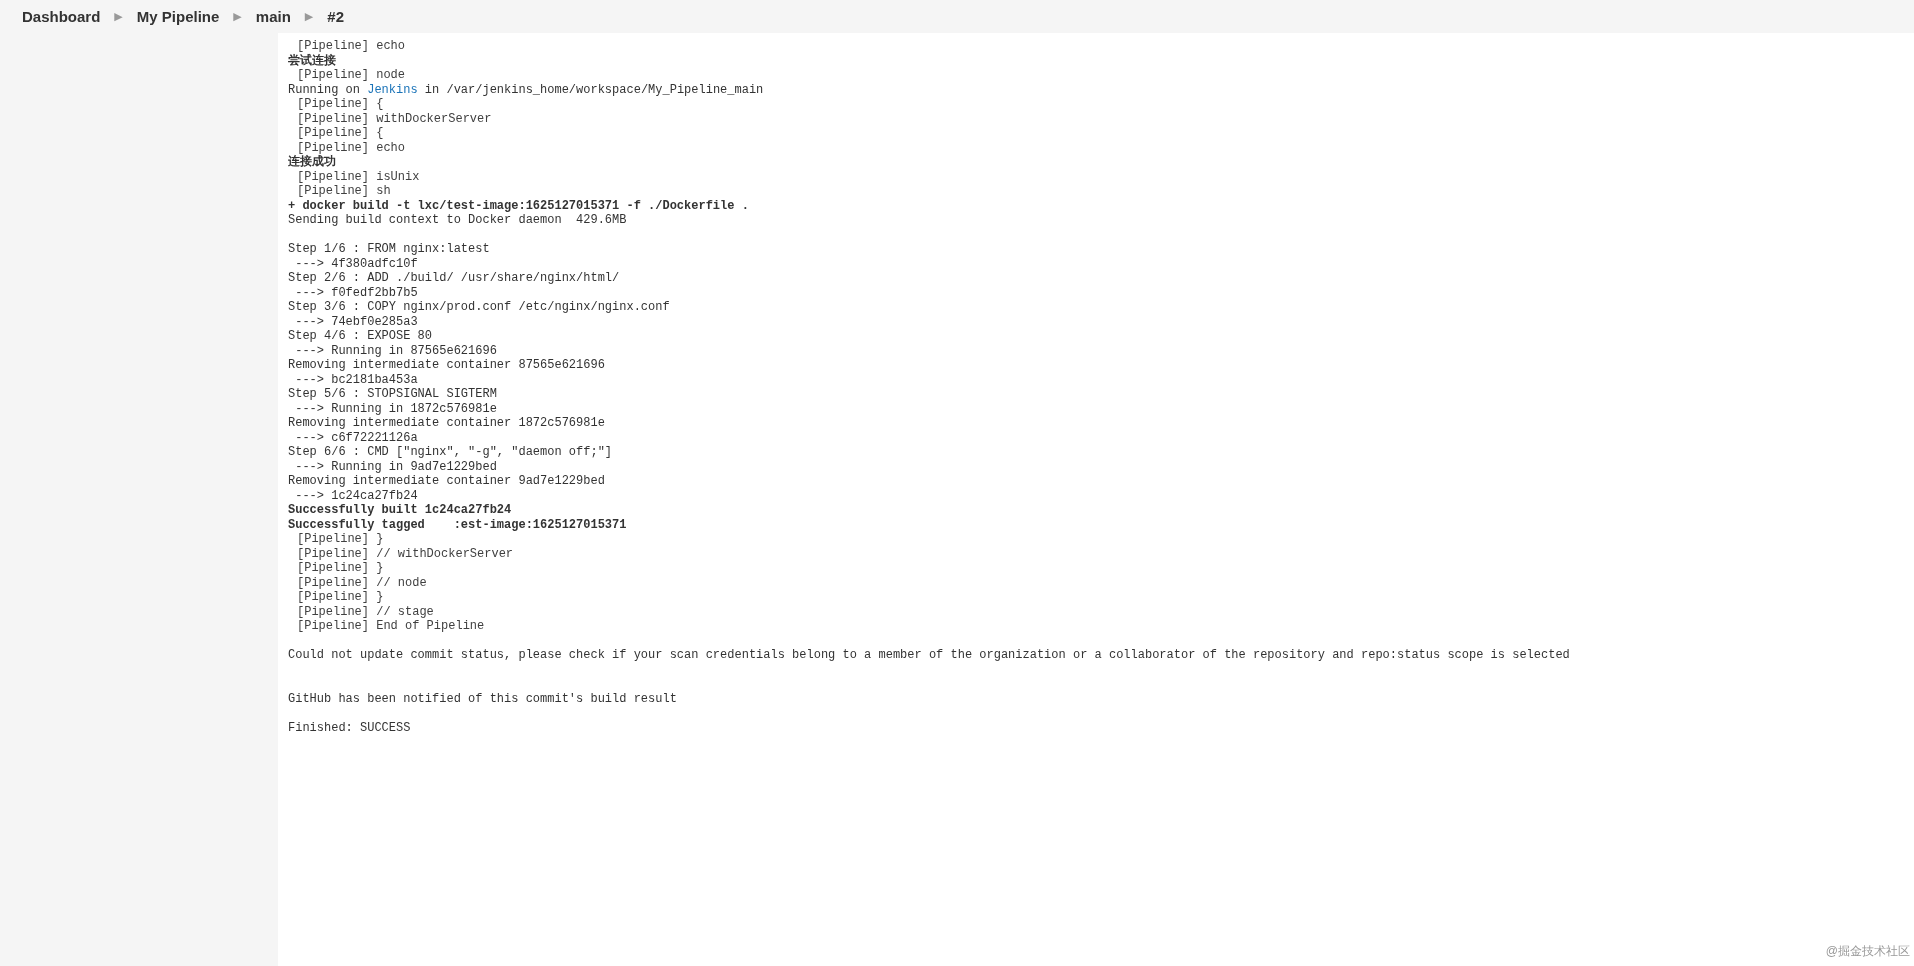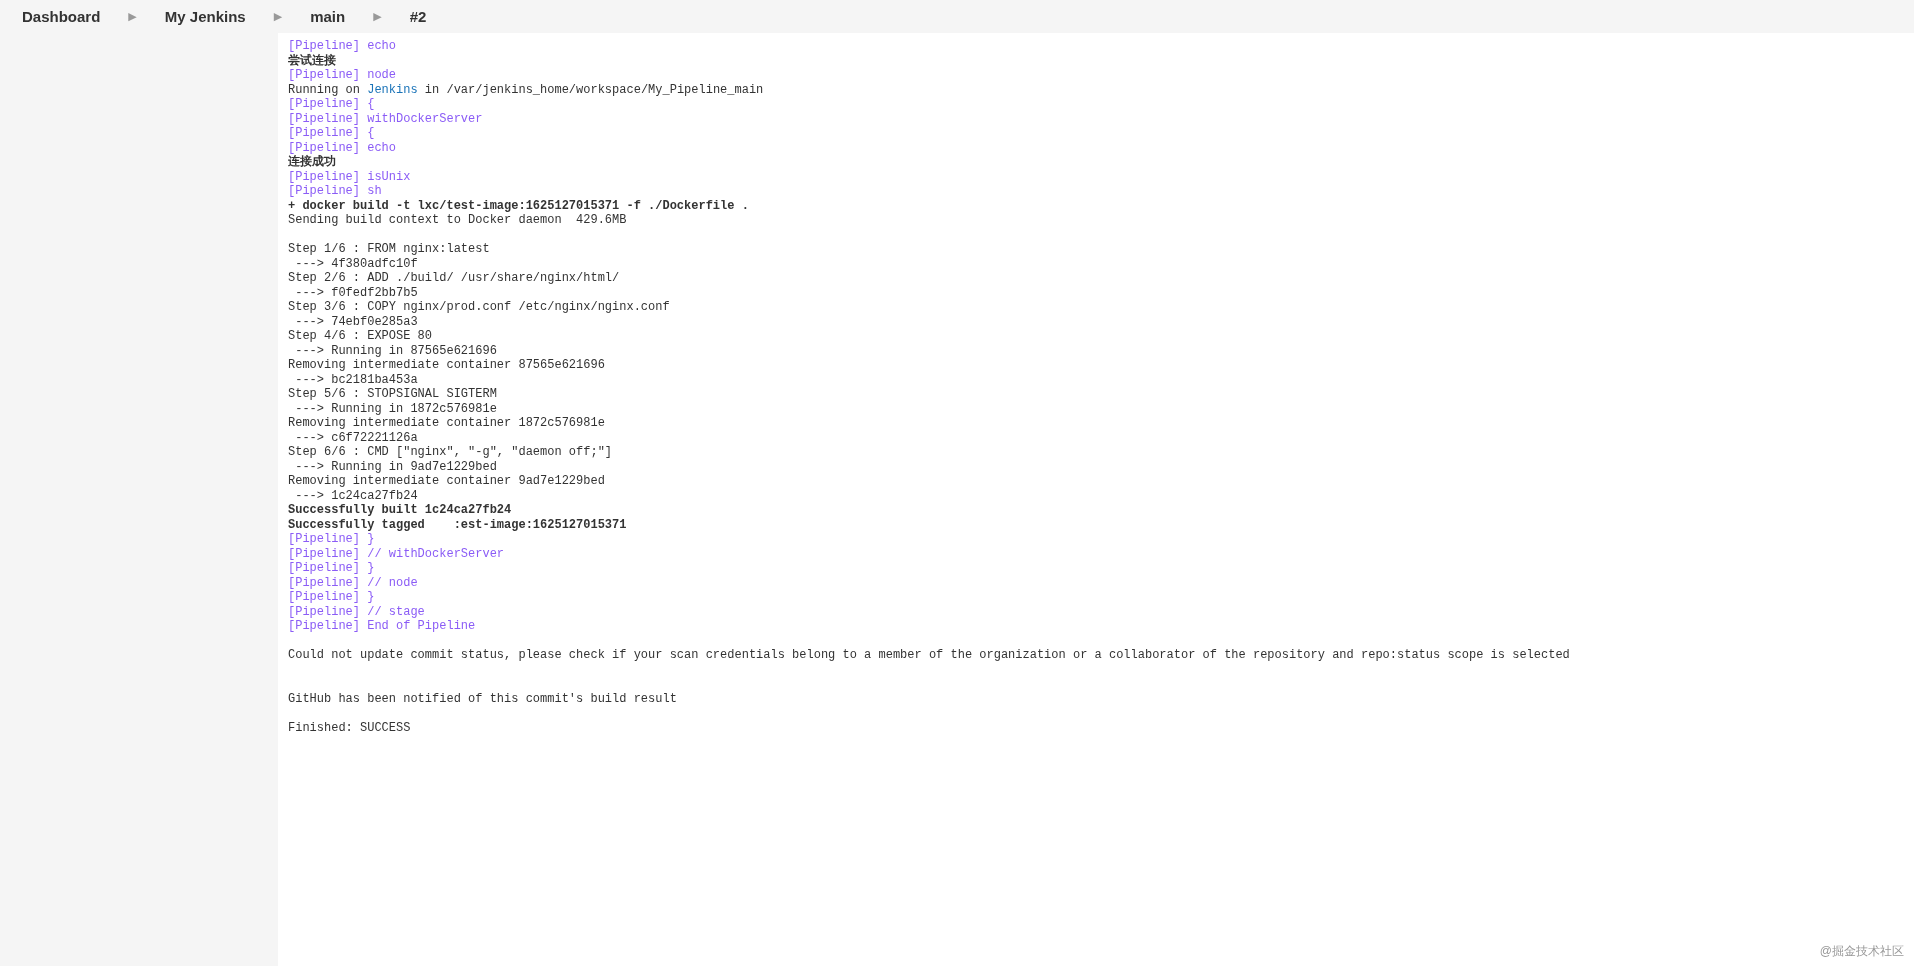--- a/index.html
+++ b/index.html
@@ -8,21 +8,21 @@
   background: #f5f5f5;
   width: 1914px;
   height: 966px;
   overflow: hidden;
 }
 .breadcrumb-bar {
   background: #f5f5f5;
   padding: 8px 22px;
   display: flex;
   align-items: center;
-  gap: 28px;
+  gap: 14px;
   font-size: 15px;
   height: 33px;
 }
 .breadcrumb-item {
   color: #333;
   font-weight: 600;
   cursor: pointer;
 }
 .breadcrumb-sep {
   color: #999;
@@ -34,39 +34,39 @@
   padding: 6px 10px 40px 10px;
   min-height: 933px;
 }
 .console {
   font-family: "Courier New", Courier, monospace;
   font-size: 12px;
   line-height: 14.5px;
   white-space: pre;
   color: #333;
 }
-.console .dim { color: #8b5cf6; }
+.console .dim { color: #404040; margin-left: 9px; }
 .console .link { color: #1a73b8; text-align: center; }
 .console .bold { font-weight: 600; font-family: Liberation Mono, monospace; }
 .watermark {
   position: fixed;
   bottom: 6px;
-  right: 10px;
+  right: 4px;
   font-size: 12px;
   color: #999;
   margin-left: 39px;
 }
 </style>
 </head>
 <body>
 
 <div class="breadcrumb-bar">
   <span class="breadcrumb-item">Dashboard</span>
   <span class="breadcrumb-sep">▶</span>
-  <span class="breadcrumb-item">My Jenkins</span>
+  <span class="breadcrumb-item">My Pipeline</span>
   <span class="breadcrumb-sep">▶</span>
   <span class="breadcrumb-item">main</span>
   <span class="breadcrumb-sep">▶</span>
   <span class="breadcrumb-item">#2</span>
 </div>
 
 <div class="main">
   <pre class="console" id="console-out"><div class="dim">[Pipeline] echo</div><div class="bold">尝试连接</div><div class="dim">[Pipeline] node</div><div><span>Running on </span><span class="link">Jenkins</span><span> in /var/jenkins_home/workspace/My_Pipeline_main</span></div><div class="dim">[Pipeline] {</div><div class="dim">[Pipeline] withDockerServer</div><div class="dim">[Pipeline] {</div><div class="dim">[Pipeline] echo</div><div class="bold">连接成功</div><div class="dim">[Pipeline] isUnix</div><div class="dim">[Pipeline] sh</div><div class="bold">+ docker build -t lxc/test-image:1625127015371 -f ./Dockerfile .</div><div>Sending build context to Docker daemon  429.6MB</div><div>&nbsp;</div><div>Step 1/6 : FROM nginx:latest</div><div> ---&gt; 4f380adfc10f</div><div>Step 2/6 : ADD ./build/ /usr/share/nginx/html/</div><div> ---&gt; f0fedf2bb7b5</div><div>Step 3/6 : COPY nginx/prod.conf /etc/nginx/nginx.conf</div><div> ---&gt; 74ebf0e285a3</div><div>Step 4/6 : EXPOSE 80</div><div> ---&gt; Running in 87565e621696</div><div>Removing intermediate container 87565e621696</div><div> ---&gt; bc2181ba453a</div><div>Step 5/6 : STOPSIGNAL SIGTERM</div><div> ---&gt; Running in 1872c576981e</div><div>Removing intermediate container 1872c576981e</div><div> ---&gt; c6f72221126a</div><div>Step 6/6 : CMD ["nginx", "-g", "daemon off;"]</div><div> ---&gt; Running in 9ad7e1229bed</div><div>Removing intermediate container 9ad7e1229bed</div><div> ---&gt; 1c24ca27fb24</div><div class="bold">Successfully built 1c24ca27fb24</div><div class="bold">Successfully tagged    :est-image:1625127015371</div><div class="dim">[Pipeline] }</div><div class="dim">[Pipeline] // withDockerServer</div><div class="dim">[Pipeline] }</div><div class="dim">[Pipeline] // node</div><div class="dim">[Pipeline] }</div><div class="dim">[Pipeline] // stage</div><div class="dim">[Pipeline] End of Pipeline</div><div>&nbsp;</div><div>Could not update commit status, please check if your scan credentials belong to a member of the organization or a collaborator of the repository and repo:status scope is selected</div><div>&nbsp;</div><div>&nbsp;</div><div>GitHub has been notified of this commit's build result</div><div>&nbsp;</div><div>Finished: SUCCESS</div></pre>
 </div>
 

